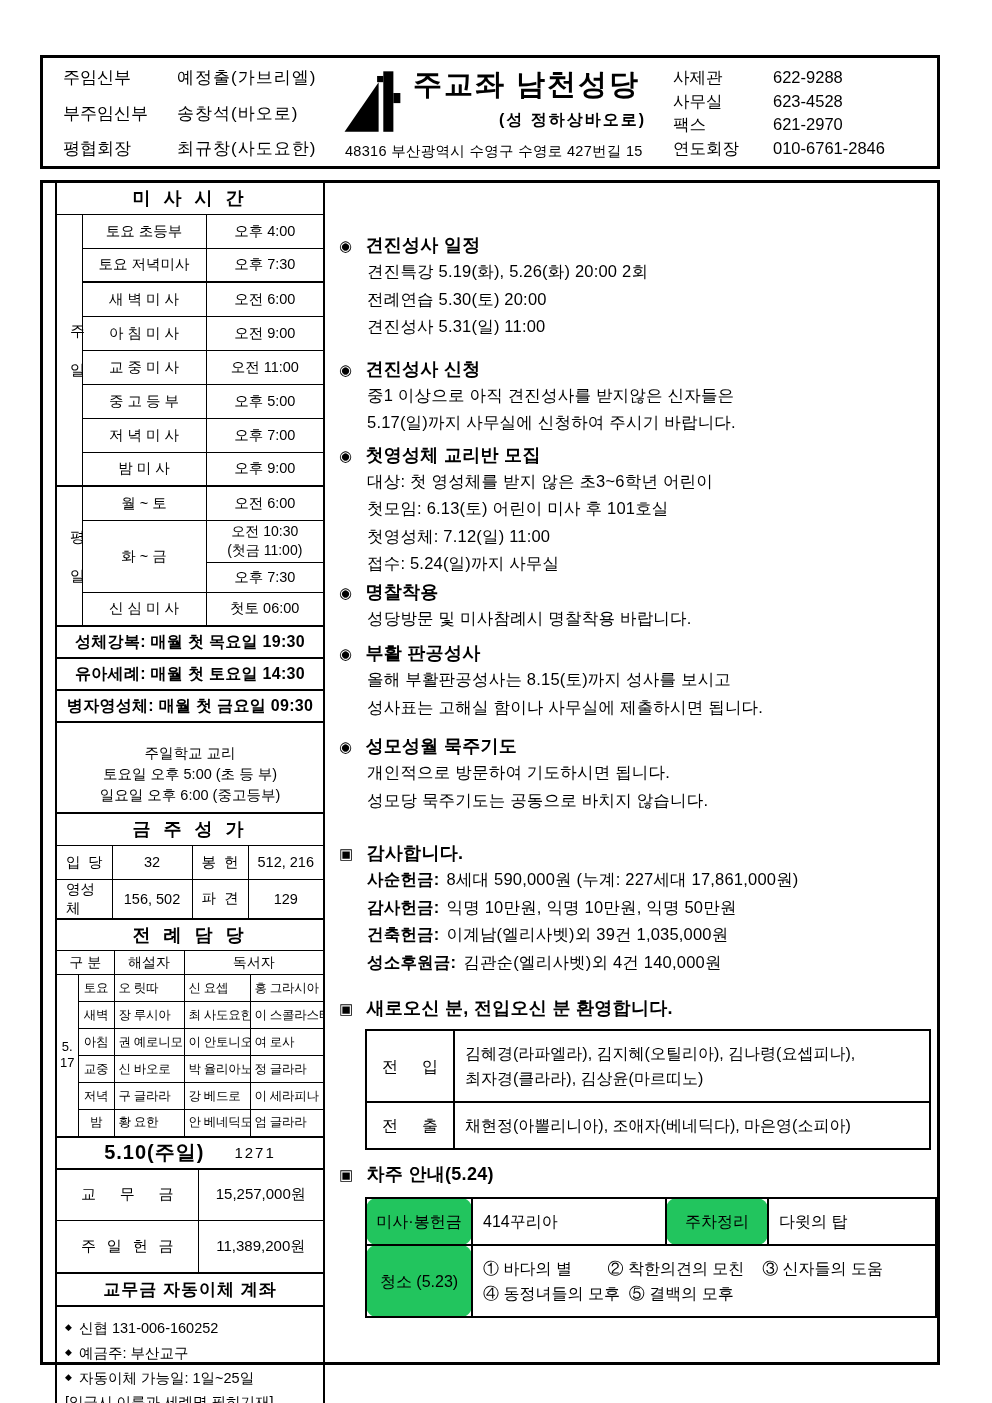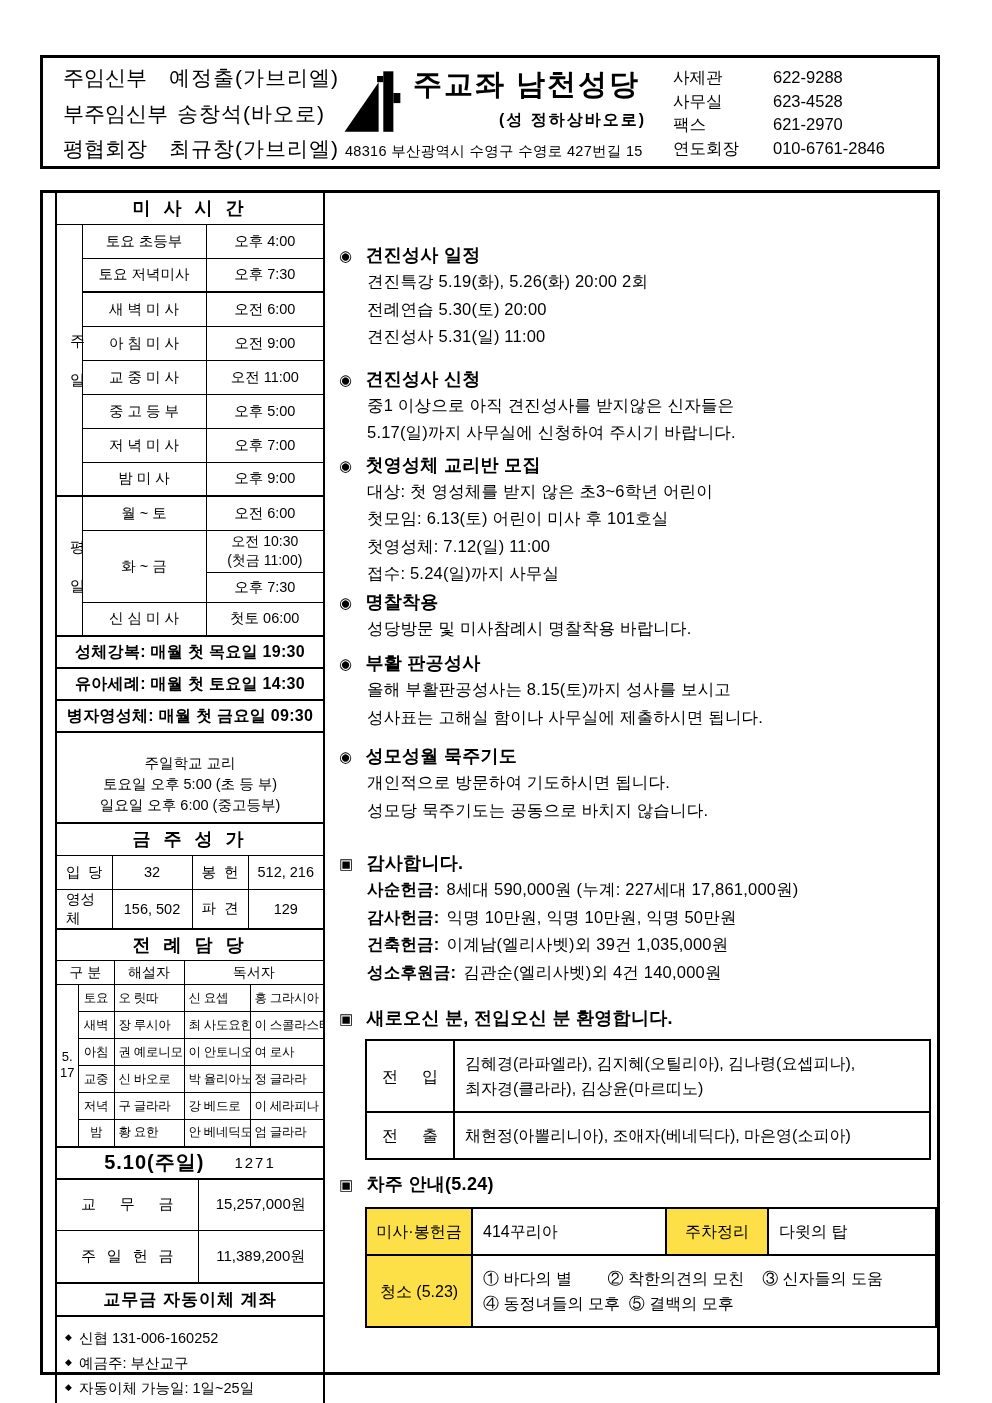--- a/index.html
+++ b/index.html
@@ -4,39 +4,39 @@
 <style>
   * { margin:0; padding:0; box-sizing:border-box; }
   html,body { background:#fff; }
   body { width:992px; font-family:"Liberation Sans", sans-serif; color:#000; }
   .page { position:relative; width:992px; height:1403px; background:#fff; overflow:hidden; }
 
   
   .header-box { position:absolute; left:40px; top:55px; width:900px; height:114px;
     border:3px solid #000; display:flex; align-items:stretch; padding:7px 14px 5px 20px; }
   .staff-col { width:276px; display:flex; flex-direction:column; justify-content:space-between; padding:1px 0; }
-  .staff-row { display:flex; font-size:21px; line-height:23px; }
+  .staff-row { display:flex; font-size:17px; line-height:23px; }
   .staff-role { width:106px; text-align:justify; text-align-last:justify; margin-right:8px; }
   .staff-name { letter-spacing:1px; white-space:nowrap; }
 
   .brand-col { flex:1; display:flex; flex-direction:column; justify-content:space-between; padding:0 4px; }
   .brand-row { display:flex; gap:8px; align-items:flex-start; }
   .logo { width:62px; height:70px; flex:none; }
   .logo * { fill:#000; }
   .brand-title { font-size:29px; font-weight:bold; letter-spacing:2px; white-space:nowrap; }
   .brand-sub { font-size:16px; font-weight:bold; letter-spacing:2px; margin-top:5px; padding-left:86px; white-space:nowrap; }
   .brand-addr { font-size:14.5px; letter-spacing:0.3px; padding-left:2px; white-space:nowrap; }
 
   .contact-col { width:250px; display:flex; flex-direction:column; justify-content:space-between; padding:1px 0; }
   .contact-row { display:flex; font-size:16.5px; line-height:23px; }
   .contact-label { width:94px; text-align:justify; text-align-last:justify; margin-right:6px; flex:none; }
   .contact-value { flex:1; text-align:justify; text-align-last:justify; }
 
   
-  .content-box { position:absolute; left:40px; top:190px; width:900px; height:1185px; border:3px solid #000; }
+  .content-box { position:absolute; left:40px; top:180px; width:900px; height:1185px; border:3px solid #000; }
   .left-col { position:absolute; left:12px; top:-2px; width:270px; }
   .left-col > * { margin-top:-2px; }
   .left-col > :first-child { margin-top:0; }
 
   table.t { border-collapse:collapse; width:100%; table-layout:fixed; border:2px solid #000; }
   table.t th, table.t td { border:1px solid #000; }
   .title-row th { height:32px; font-size:18px; font-weight:bold; letter-spacing:4px; border-bottom:2px solid #000; text-align:center; }
 
   .mass td { height:34px; text-align:center; font-size:14.5px; white-space:nowrap; }
   .mass .grp { word-break:break-all; line-height:2.6; font-size:15px; padding:0 13px; white-space:normal; }
@@ -76,41 +76,41 @@
   .sec-head { display:flex; align-items:baseline; gap:13px; font-size:18px; font-weight:bold; letter-spacing:0.3px; }
   .sec-bullet { font-size:15px; font-weight:normal; flex:none; }
   .sec-body { margin-left:28px; font-size:16.5px; line-height:27.5px; letter-spacing:0.2px; margin-top:1px; }
   .thanks .lbl { font-weight:bold; margin-right:7px; }
 
   table.rt { border-collapse:collapse; table-layout:fixed; }
   table.rt td { border:2px solid #000; font-size:16px; line-height:25px; padding:10px 10px; vertical-align:middle; }
   .wtable { width:566px; margin:9px 0 0 26px; }
   .wtable .wlabel { text-align:justify; text-align-last:justify; padding:0 15px; }
   .ntable { width:572px; margin:11px 0 0 26px; }
-  .ntable .nh { background:#fde047; text-align:center; padding:3px 4px; }
+  .ntable .nh { background:#22c55e; text-align:center; padding:3px 4px;border-radius:11px; }
   .pre { white-space:pre-wrap; }
 </style>
 </head>
 <body>
 
 <div class="page">
 
   <div class="header-box">
     <div class="staff-col">
       <div class="staff-row">
         <span class="staff-role">주임신부</span>
         <span class="staff-name">예정출(가브리엘)</span>
       </div>
       <div class="staff-row">
         <span class="staff-role">부주임신부</span>
         <span class="staff-name">송창석(바오로)</span>
       </div>
       <div class="staff-row">
         <span class="staff-role">평협회장</span>
-        <span class="staff-name">최규창(가브리엘)</span>
+        <span class="staff-name">최규창(사도요한)</span>
       </div>
     </div>
 
     <div class="brand-col">
       <div class="brand-row">
         <svg class="logo" viewBox="0 0 80 86" aria-hidden="true">
           <polygon points="2,84 46,20 46,84"></polygon>
           <rect x="52" y="6" width="13" height="78"></rect>
           <rect x="44" y="12" width="8" height="8"></rect>
           <rect x="65" y="34" width="9" height="13"></rect>

